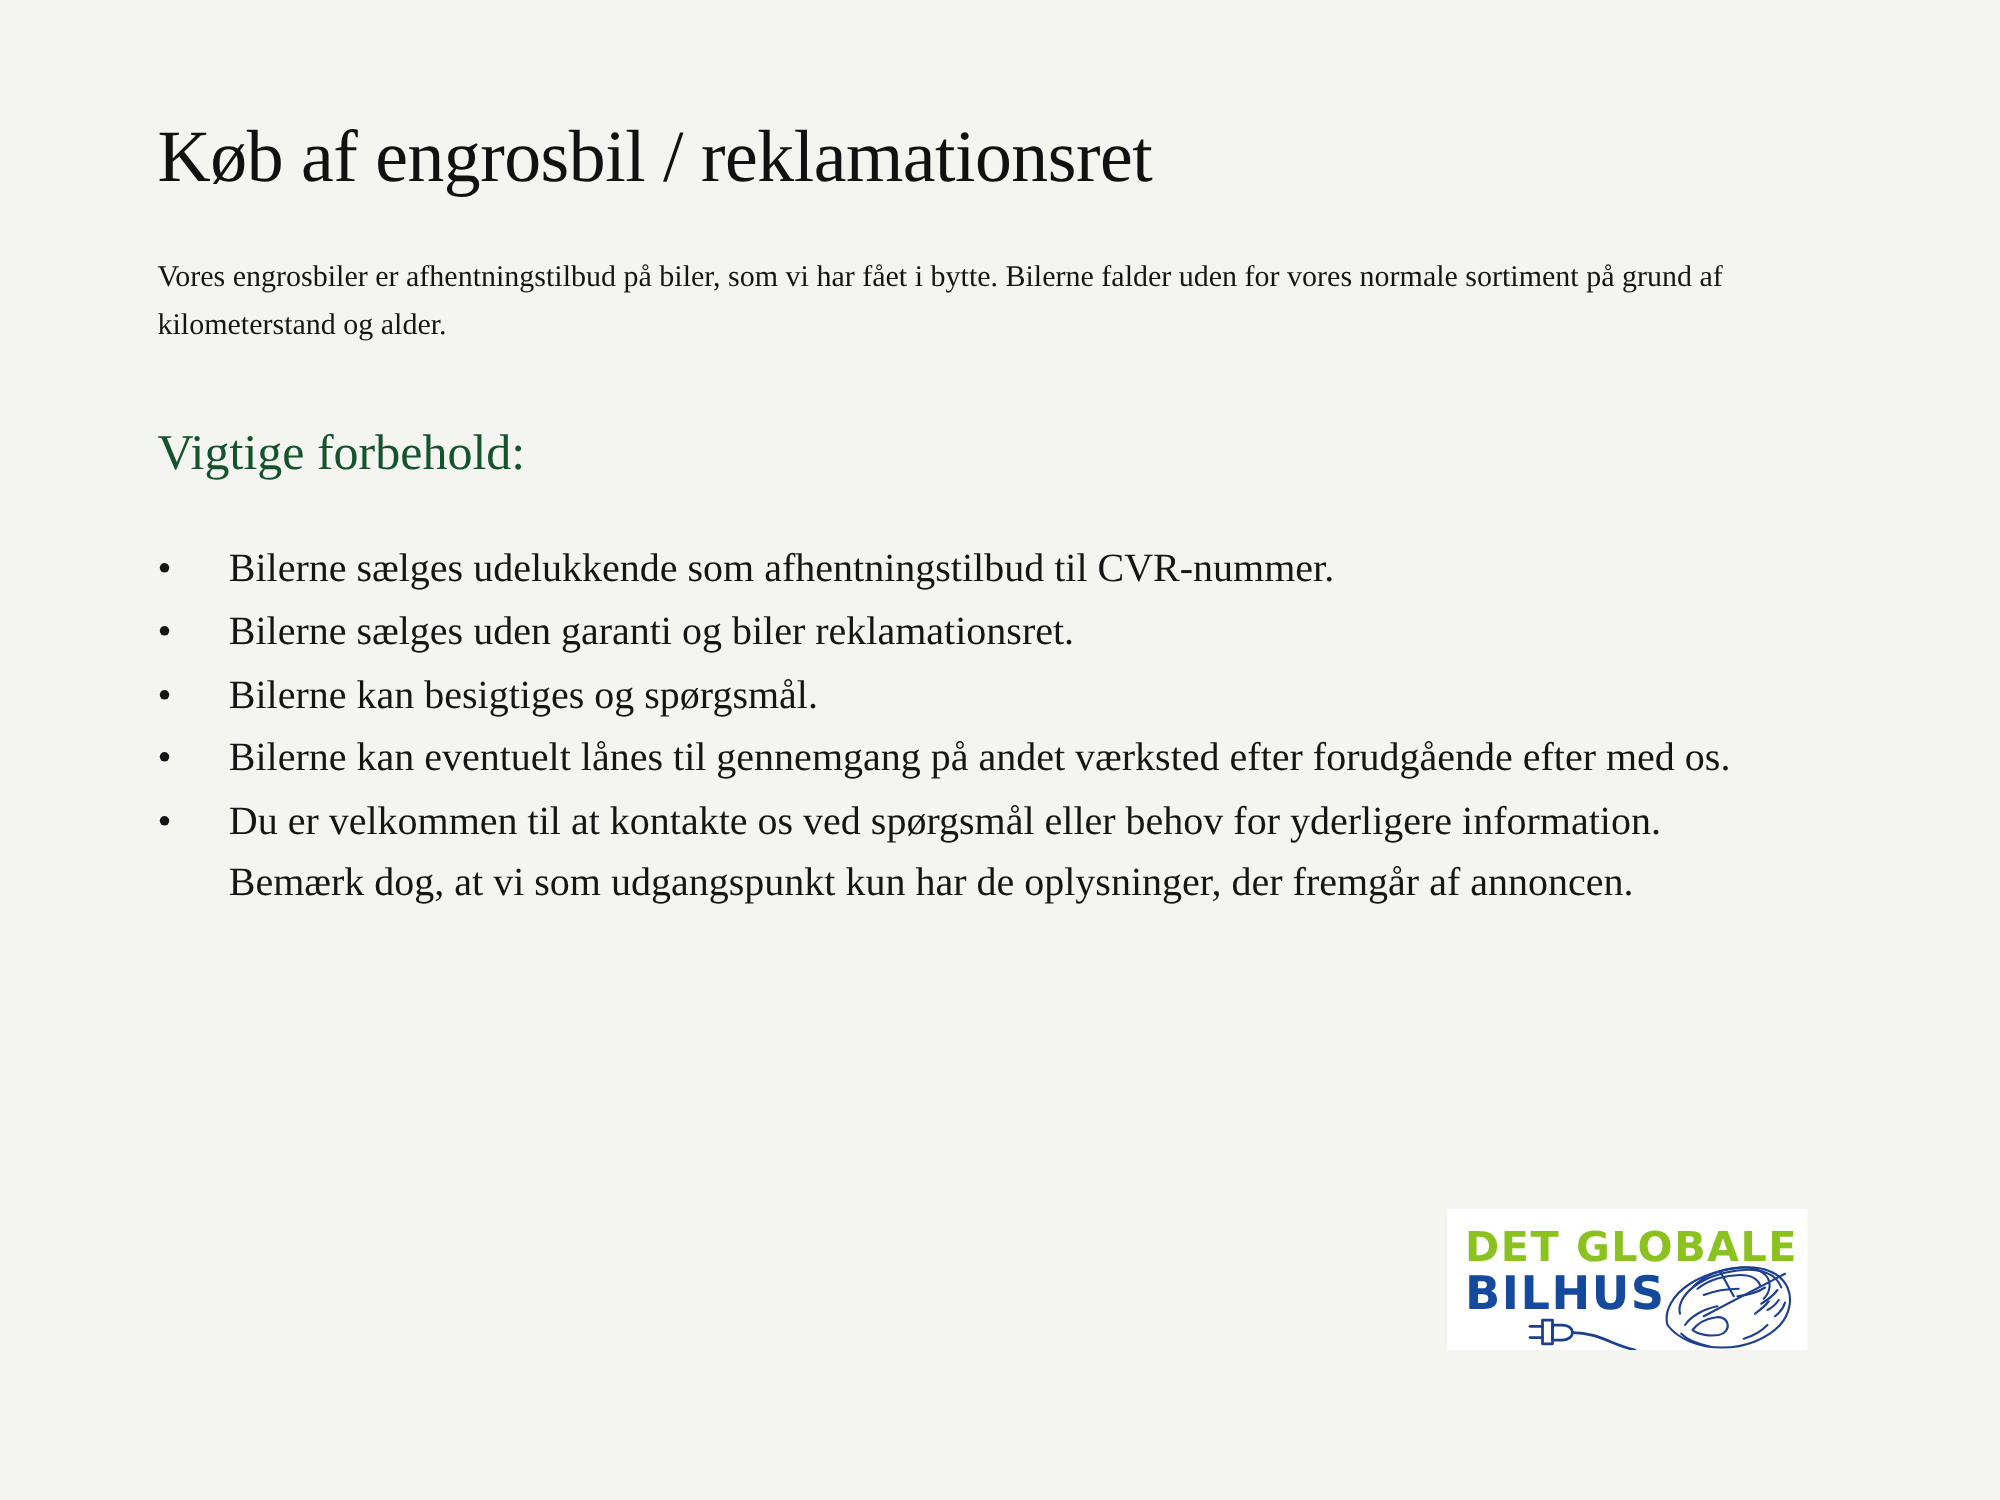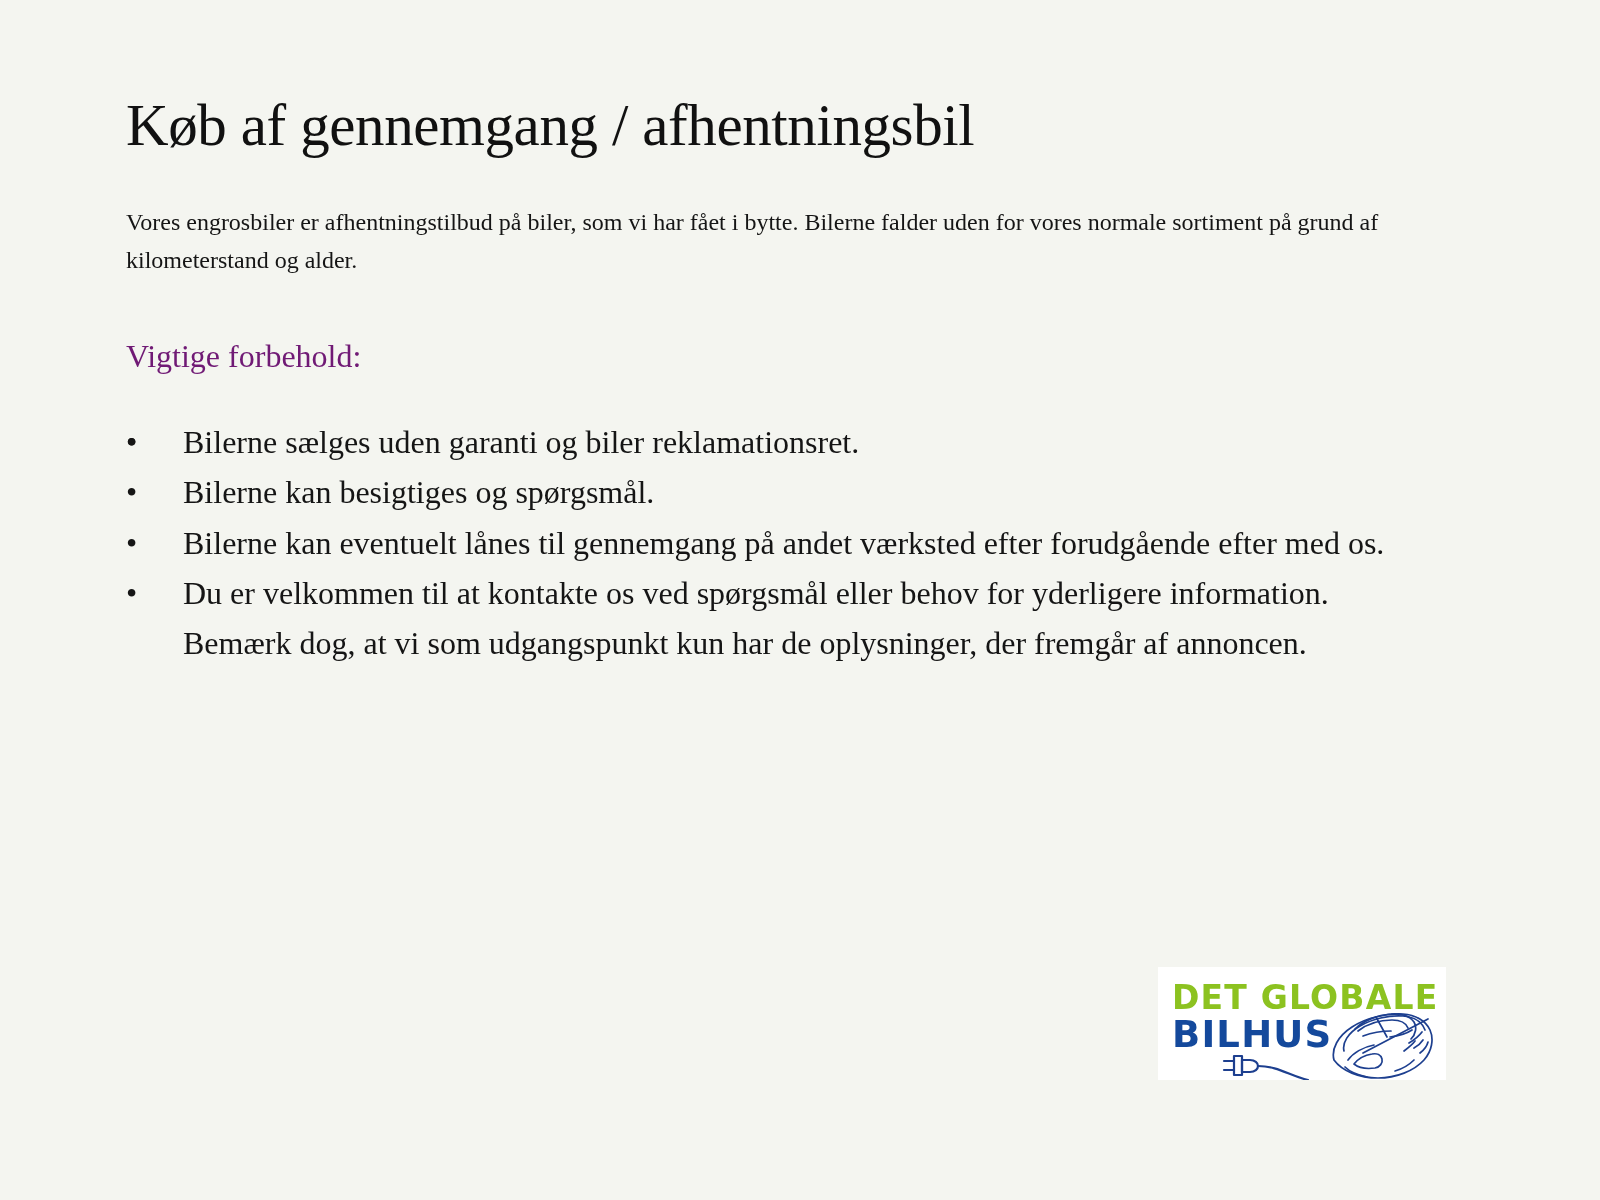--- a/index.html
+++ b/index.html
@@ -42,24 +42,24 @@
 
   .intro-paragraph {
     font-size: 24px;
     line-height: 1.56;
     margin: 0;
     color: #151515;
     max-width: 1320px;
   }
 
   .section-label {
-    font-size: 32px;
+    font-size: 40px;
     line-height: 1.5;
     margin: 53px 0 0 0;
-    color: #701a75;
+    color: #14532d;
   }
 
   .bullet-list {
     list-style: none;
     margin: 38px 0 0 0;
     padding: 0;
   }
 
   .bullet-item {
     position: relative;
@@ -118,30 +118,31 @@
     letter-spacing: 1.2px;
   }
 </style>
 </head>
 <body>
 
 <div class="slide">
 
   <div class="content">
 
-    <h1 class="page-title">Køb af gennemgang / afhentningsbil</h1>
+    <h1 class="page-title">Køb af engrosbil / reklamationsret</h1>
 
     <p class="intro-paragraph">Vores engrosbiler er afhentningstilbud på biler, som vi har fået i bytte. Bilerne falder uden for vores normale sortiment på grund af kilometerstand og alder.</p>
 
     <p class="section-label">Vigtige forbehold:</p>
 
     <ul class="bullet-list">
 
       <li class="bullet-item">
         <span class="bullet-marker">•</span>
+        <span>Bilerne sælges udelukkende som afhentningstilbud til CVR-nummer.</span>
       </li>
 
       <li class="bullet-item">
         <span class="bullet-marker">•</span>
         <span>Bilerne sælges uden garanti og biler reklamationsret.</span>
       </li>
 
       <li class="bullet-item">
         <span class="bullet-marker">•</span>
         <span>Bilerne kan besigtiges og spørgsmål.</span>

